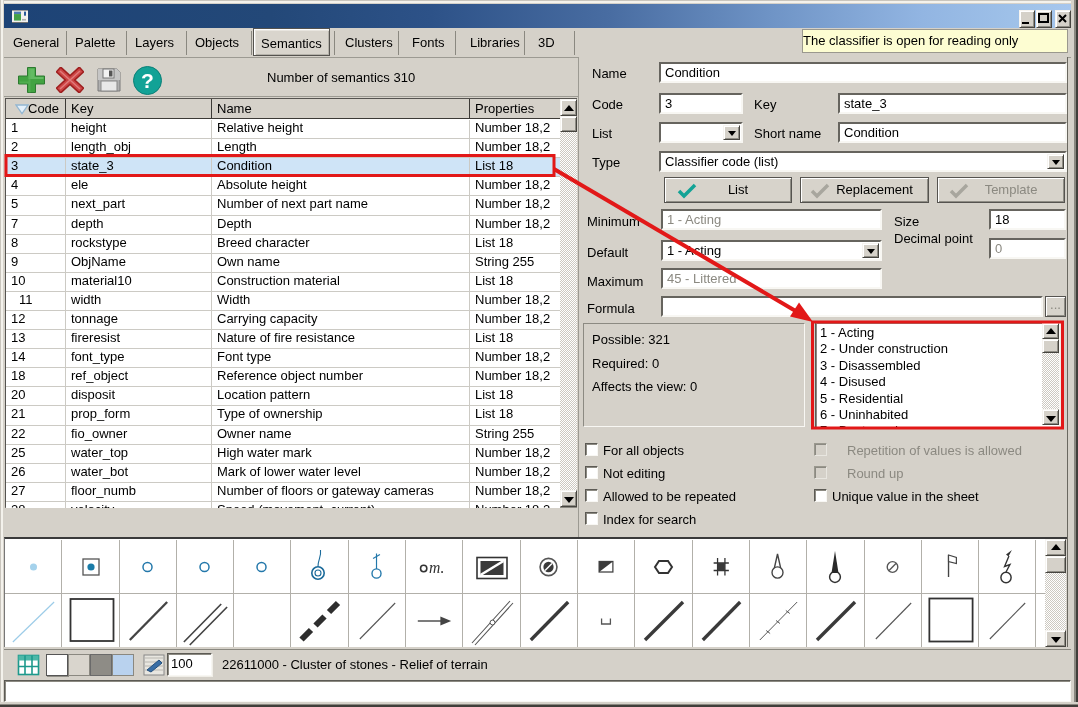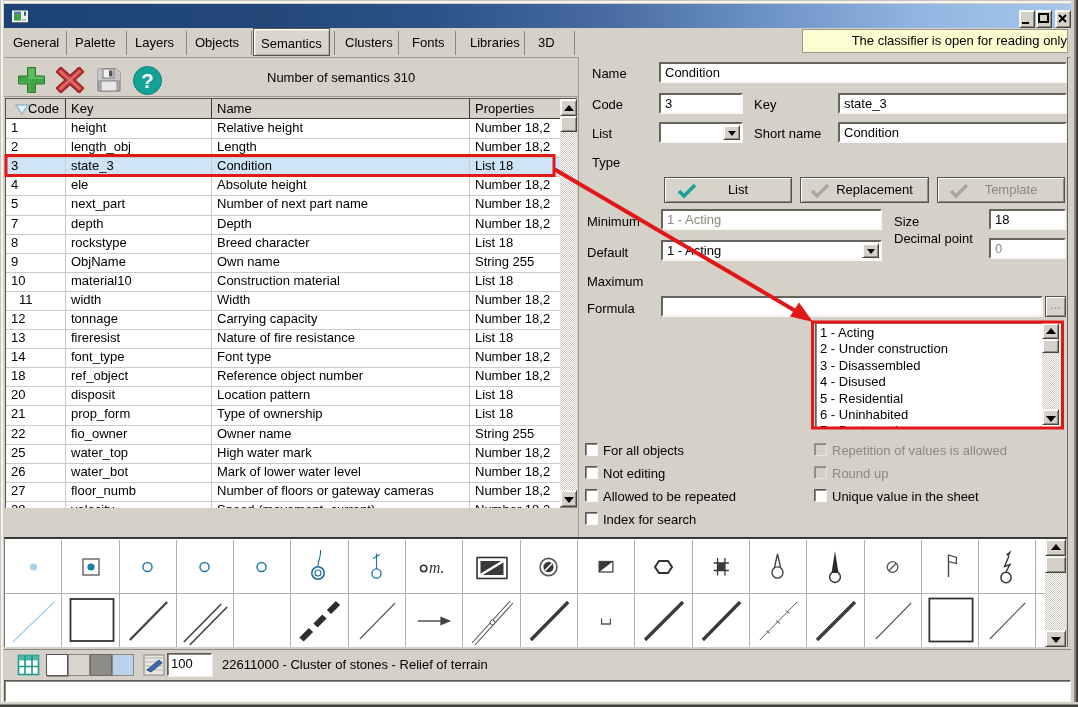--- a/index.html
+++ b/index.html
@@ -16,21 +16,21 @@
 #title { left:4px; top:4px; width:1067px; height:24px; background:linear-gradient(90deg,#1d4376 0%,#234878 25%,#2d5288 40%,#496da2 57%,#6f94c6 72%,#92b5e2 86%,#a2c4ea 97%,#a6c6ee 100%); }
 #title .txt { position:absolute; left:27px; top:4px; color:#fff; font-weight:bold; font-size:14px; letter-spacing:0.2px; }
 .tbtn { position:absolute; top:6px; width:16px; height:18px; background:#d5d1c9; border:1px solid; border-color:#f6f4f0 #46443f #46443f #f6f4f0; box-shadow:inset 1px 1px 0 #fff, inset -1px -1px 0 #8f8d85; }
 .tbtn svg { position:absolute; left:1px; top:1px; }
 
 #tabbar { left:4px; top:28px; width:1067px; height:29px; background:#d5d1c9; }
 .tabsep { position:absolute; top:3px; height:24px; width:1px; background:#8a8880; }
 .tablbl { position:absolute; top:7px; font-size:13px; }
 #semtab { position:absolute; left:249px; top:0px; width:77px; height:28px; border:1px solid #55534f; background:#d9d5cd; box-shadow:inset 1px 1px 0 #fff, inset 2px 2px 0 #e8e5df, inset -1px -1px 0 #b5b2aa; }
 
-#notice { left:802px; top:29px; width:266px; height:24px; background:#fdfdd2; border:1px solid #9a988e; text-align:right; line-height:22px; }
+#notice { left:802px; top:29px; width:266px; height:24px; background:#fdfdd2; border:1px solid #9a988e; text-align:left; line-height:22px; }
 
 #toolbar { left:4px; top:58px; width:575px; height:39px; border-bottom:1px solid #9c9a92; background:#d5d1c9; }
 #nsem { left:263px; top:12px; width:220px; }
 
 #tbl { left:5px; top:98px; width:572px; height:410px; border:1px solid #55534f; border-right:none; border-bottom:1px solid #8a8880; background:#fff; }
 #thead { position:absolute; left:0; top:0; width:554px; height:20px; background:#d5d1c9; border-bottom:1px solid #3c3a36; }
 .hsep { position:absolute; top:0; width:1px; height:20px; background:#3c3a36; }
 .hlbl { position:absolute; top:2px; font-size:13px; }
 #tbody { position:absolute; left:0; top:21px; width:554px; height:388px; overflow:hidden; background:#fff; }
 .trow { position:absolute; left:0; width:554px; height:20px; border-bottom:1px solid #cccac4; }
@@ -43,21 +43,21 @@
 .sthumb { position:absolute; background:#d5d1c9; border:1px solid; border-color:#f6f4f0 #46443f #46443f #f6f4f0; box-shadow:inset 1px 1px 0 #fff, inset -1px -1px 0 #8f8d85; }
 .arr { position:absolute; width:0; height:0; }
 
 #findrow { left:4px; top:509px; width:575px; height:28px; background:#d5d1c9; }
 .inset { background:#fff; border:1px solid; border-color:#5c5a54 #f8f7f3 #f8f7f3 #5c5a54; box-shadow:inset 1px 1px 0 #8c8a82, 1px 1px 0 #f0eee8; }
 .ddbtn { position:absolute; top:2px; right:2px; width:17px; background:#d5d1c9; border:1px solid; border-color:#f6f4f0 #46443f #46443f #f6f4f0; box-shadow:inset 1px 1px 0 #fff, inset -1px -1px 0 #8f8d85; }
 .tri-d { position:absolute; width:0; height:0; border:4px solid transparent; border-top:5px solid #000; }
 
 #rpanel { left:578px; top:57px; width:489px; height:480px; border-left:1px solid #9c9a92; background:#d5d1c9; }
 .lbl { position:absolute; font-size:13px; white-space:nowrap; }
-.glbl { color:#8b8981; }
+.glbl { color:#8b8981;margin-left:15px; }
 .inp { position:absolute; background:#fff; border:2px solid; border-color:#66645e #f8f7f3 #f8f7f3 #66645e; font-size:13px; line-height:17px; padding-left:4px; white-space:nowrap; overflow:hidden; }
 .gray { color:#8b8981; }
 .cbtn { position:absolute; height:26px; background:#d7d3cb; border:1px solid #55534f; box-shadow:inset 1px 1px 0 #fff, inset -1px -1px 0 #8f8d85; text-align:center; line-height:24px; padding-left:20px; }
 .chk { position:absolute; width:13px; height:13px; background:#fff; border:1px solid; border-color:#5c5a54 #f8f7f3 #f8f7f3 #5c5a54; box-shadow:inset 1px 1px 0 #8c8a82; }
 .chk.dis { background:#d5d1c9; }
 </style>
 </head>
 <body>
 <div id="win">
 <div class="abs fr-top"></div>
@@ -361,43 +361,52 @@
 <div class="inp abs" style="left:838px;top:93px;width:229px;height:21px">state_3</div>
 <div class="lbl abs" style="left:592px;top:126px">List</div>
 <div class="inp abs" style="left:659px;top:122px;width:84px;height:21px">
       <div class="ddbtn" style="top:1px;right:1px;height:15px">
         <div class="tri-d" style="left:4px;top:5px"></div>
       </div>
     </div>
 <div class="lbl abs" style="left:754px;top:126px">Short name</div>
 <div class="inp abs" style="left:838px;top:122px;width:229px;height:21px">Condition</div>
 <div class="lbl abs" style="left:592px;top:155px">Type</div>
+<div class="inp abs" style="left:659px;top:151px;width:408px;height:21px">Classifier code (list)<div class="ddbtn" style="top:1px;right:1px;height:15px">
+        <div class="tri-d" style="left:4px;top:5px"></div>
+      </div></div>
 <div class="cbtn abs" style="left:664px;top:177px;width:128px">List<svg style="position:absolute;left:12px;top:5px" width="20" height="16">
         <path d="M2 8 L7 13 L18 2" stroke="#13a396" stroke-width="3.5" fill="none"></path>
       </svg></div>
 <div class="cbtn abs" style="left:937px;top:177px;width:128px;color:#8b8981">Template<svg style="position:absolute;left:11px;top:5px" width="20" height="16">
         <path d="M2 8 L7 13 L18 2" stroke="#a8a69e" stroke-width="3.5" fill="none"></path>
       </svg></div>
 <div class="cbtn abs" style="left:800px;top:177px;width:129px">Replacement<svg style="position:absolute;left:9px;top:5px" width="20" height="16">
         <path d="M2 8 L7 13 L18 2" stroke="#a8a69e" stroke-width="3.5" fill="none"></path>
       </svg></div>
 <div class="lbl abs" style="left:587px;top:214px">Minimum</div>
 <div class="inp gray abs" style="left:661px;top:209px;width:221px;height:21px">1 - Acting</div>
 <div class="lbl abs" style="left:894px;top:214px">Size</div>
 <div class="inp abs" style="left:989px;top:209px;width:77px;height:21px">18</div>
 <div class="lbl abs" style="left:587px;top:245px">Default</div>
 <div class="inp abs" style="left:661px;top:240px;width:221px;height:21px">1 - Acting<div class="ddbtn" style="top:1px;right:1px;height:15px">
         <div class="tri-d" style="left:4px;top:5px"></div>
       </div></div>
 <div class="lbl abs" style="left:894px;top:231px">Decimal point</div>
 <div class="inp gray abs" style="left:989px;top:238px;width:77px;height:21px">0</div>
 <div class="lbl abs" style="left:587px;top:274px">Maximum</div>
+<div class="inp gray abs" style="left:661px;top:268px;width:221px;height:21px">45 - Littered</div>
 <div class="lbl abs" style="left:587px;top:301px">Formula</div>
 <div class="inp abs" style="left:661px;top:296px;width:382px;height:21px"></div>
 <div class="cbtn abs" style="left:1045px;top:296px;width:21px;height:21px;line-height:16px;color:#8b8981;padding-left:0">...</div>
+<div class="abs" style="left:583px;top:323px;width:222px;height:104px;border:1px solid;border-color:#8c8a82 #f8f7f3 #f8f7f3 #8c8a82">
+  <div class="lbl" style="left:8px;top:8px">Possible: 321</div>
+  <div class="lbl" style="left:8px;top:32px">Required: 0</div>
+  <div class="lbl" style="left:8px;top:55px">Affects the view: 0</div>
+</div>
 <div class="abs inset" style="left:815px;top:322px;width:245px;height:106px;background:#fff;overflow:hidden">
   <div class="lbl" style="left:4px;top:2px">1 - Acting</div>
   <div class="lbl" style="left:4px;top:18px">2 - Under construction</div>
   <div class="lbl" style="left:4px;top:35px">3 - Disassembled</div>
   <div class="lbl" style="left:4px;top:51px">4 - Disused</div>
   <div class="lbl" style="left:4px;top:68px">5 - Residential</div>
   <div class="lbl" style="left:4px;top:84px">6 - Uninhabited</div>
   <div class="lbl" style="left:4px;top:100px">7 - Destroyed</div>
   <div class="abs sb" style="right:0;top:0;width:17px;height:102px">
     <div class="sbtn" style="left:0;top:0;width:17px;height:16px">

